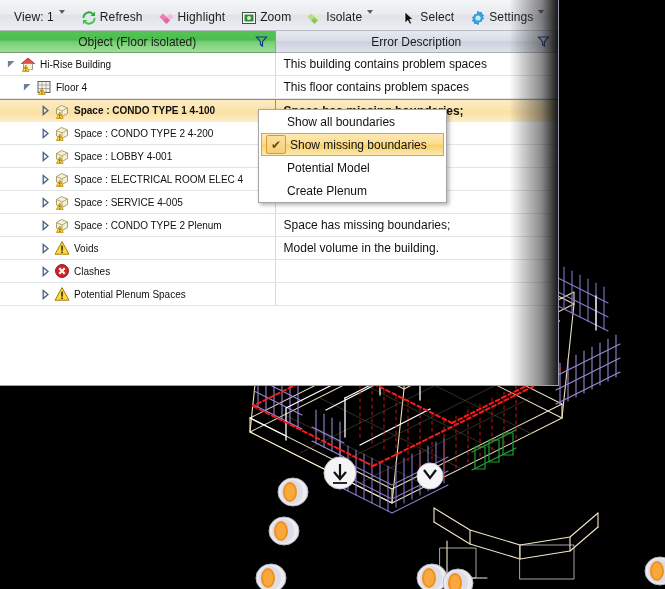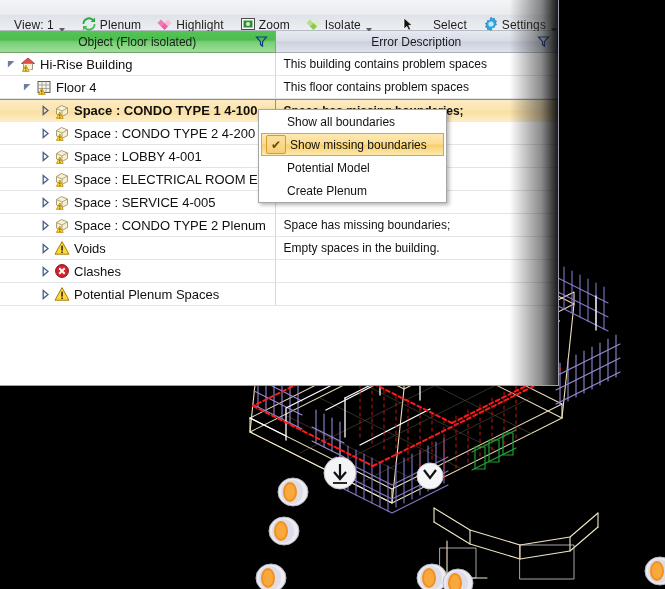--- a/index.html
+++ b/index.html
@@ -45,21 +45,21 @@
   #toolbar{
     position:relative;height:31px;width:100%;
     background:linear-gradient(to bottom,#f4f5f7 0%,#e9ebef 48%,#dfe2e8 50%,#eceef2 100%);
     border-bottom:1px solid #b6bcc6;
     box-sizing:border-box;
     display:flex;align-items:center;
     padding-left:8px;
     user-select:none;
   }
   .tb-item{
-    display:flex;align-items:flex-end;height:22px;padding:0 5px;
+    display:flex;align-items:flex-start;height:22px;padding:0 5px;
     margin-right:4px;border:1px solid transparent;border-radius:2px;
     cursor:default;white-space:nowrap;margin-top:12px;
   }
   .tb-label{font-size:12px;color:#1c1c1c;letter-spacing:.1px;}
   .tb-ico{width:16px;height:16px;margin-right:3px;flex:0 0 16px;position:relative;}
   .caret{
     width:0;height:0;margin-left:5px;
     border-left:3.5px solid transparent;border-right:3.5px solid transparent;
     border-top:4px solid #5a5f68;
   }
@@ -114,21 +114,21 @@
     height:23px;
     font-weight:bold;
   }
   .row.selected .cell-obj{border-right:1px solid #e07b18;}
 
   .expander{
     width:11px;height:11px;flex:0 0 11px;margin-right:3px;position:relative;
     cursor:default;
   }
   .node-ico{width:16px;height:16px;flex:0 0 16px;margin-right:4px;position:relative;}
-  .node-label{font-size:13px;color:#101010;letter-spacing:0px;}
+  .node-label{font-size:10px;color:#101010;letter-spacing:0px;}
 
   .ind0{padding-left:6px;}
   .ind1{padding-left:22px;}
   .ind2{padding-left:40px;}
 
   
   #ctxmenu{
     position:absolute;left:258px;top:109px;width:187px;
     background:#ffffff;
     border:1px solid #a6a6a6;
@@ -396,21 +396,21 @@
       <span class="caret"></span>
     </div>
 
     <div class="tb-item">
       <span class="tb-ico">
         <svg width="16" height="16" viewBox="0 0 16 16">
           <path d="M3.2 8a4.8 4.8 0 0 1 7.9-3.6l-1.5 1.5H14V1.6l-1.6 1.6A6.4 6.4 0 0 0 1.6 8z" fill="#2aa83a"></path>
           <path d="M12.8 8a4.8 4.8 0 0 1-7.9 3.6l1.5-1.5H2v4.3l1.6-1.6A6.4 6.4 0 0 0 14.4 8z" fill="#3cc24e"></path>
         </svg>
       </span>
-      <span class="tb-label">Plenum</span>
+      <span class="tb-label">Refresh</span>
     </div>
 
     <div class="tb-item">
       <span class="tb-ico">
         <svg width="16" height="16" viewBox="0 0 16 16">
           <rect x="1.5" y="4.5" width="5" height="5" transform="rotate(45 4 7)" fill="#f07ab4"></rect>
           <rect x="8.5" y="4.5" width="5" height="5" transform="rotate(45 11 7)" fill="#f9b9d8"></rect>
           <rect x="5" y="8" width="5" height="5" transform="rotate(45 7.5 10.5)" fill="#ee5fa5"></rect>
         </svg>
       </span>
@@ -433,21 +433,21 @@
         <svg width="16" height="16" viewBox="0 0 16 16">
           <rect x="1.5" y="4.5" width="5" height="5" transform="rotate(45 4 7)" fill="#b9dd8c"></rect>
           <rect x="8.5" y="4.5" width="5" height="5" transform="rotate(45 11 7)" fill="#dceec7"></rect>
           <rect x="5" y="8" width="5" height="5" transform="rotate(45 7.5 10.5)" fill="#8ec94f"></rect>
         </svg>
       </span>
       <span class="tb-label">Isolate</span>
       <span class="caret"></span>
     </div>
 
-    <div class="tb-item" style="margin-left:12px;gap:14px;">
+    <div class="tb-item" style="margin-left:12px;">
       <span class="tb-ico">
         <svg width="16" height="16" viewBox="0 0 16 16">
           <path d="M4 2 L4 13 L6.8 10.4 L8.7 14.2 L10.6 13.2 L8.7 9.5 L12 9.3 Z" fill="#111" stroke="#fff" stroke-width="0.7"></path>
         </svg>
       </span>
       <span class="tb-label">Select</span>
     </div>
 
     <div class="tb-spacer"></div>
 
@@ -640,21 +640,21 @@
               <path d="M3.2 1.5 L8 5.5 L3.2 9.5 Z" fill="none" stroke="#4a5f86" stroke-width="1.3"></path>
             </svg></span>
           <span class="node-ico"><svg width="16" height="16" viewBox="0 0 16 16">
               <path d="M8 1.6 L15 14.2 L1 14.2 Z" fill="#ffd83b" stroke="#a97c06" stroke-width="1"></path>
               <rect x="7.3" y="5.6" width="1.5" height="5" fill="#2e2200"></rect>
               <rect x="7.3" y="11.5" width="1.5" height="1.5" fill="#2e2200"></rect>
             </svg></span>
           <span class="node-label">Voids</span>
         </div>
         <div class="cell-err">
-          <span>Empty spaces in the building.</span>
+          <span>Model volume in the building.</span>
         </div>
       </div>
       <div class="row">
         <div class="cell-obj ind2">
           <span class="expander"><svg width="11" height="11" viewBox="0 0 11 11">
               <path d="M3.2 1.5 L8 5.5 L3.2 9.5 Z" fill="none" stroke="#4a5f86" stroke-width="1.3"></path>
             </svg></span>
           <span class="node-ico"><svg width="16" height="16" viewBox="0 0 16 16">
               <circle cx="8" cy="8" r="6.4" fill="#d8222a" stroke="#7d1016" stroke-width="1"></circle>
               <path d="M5.3 5.3 L10.7 10.7 M10.7 5.3 L5.3 10.7" stroke="#fff" stroke-width="2"></path>

